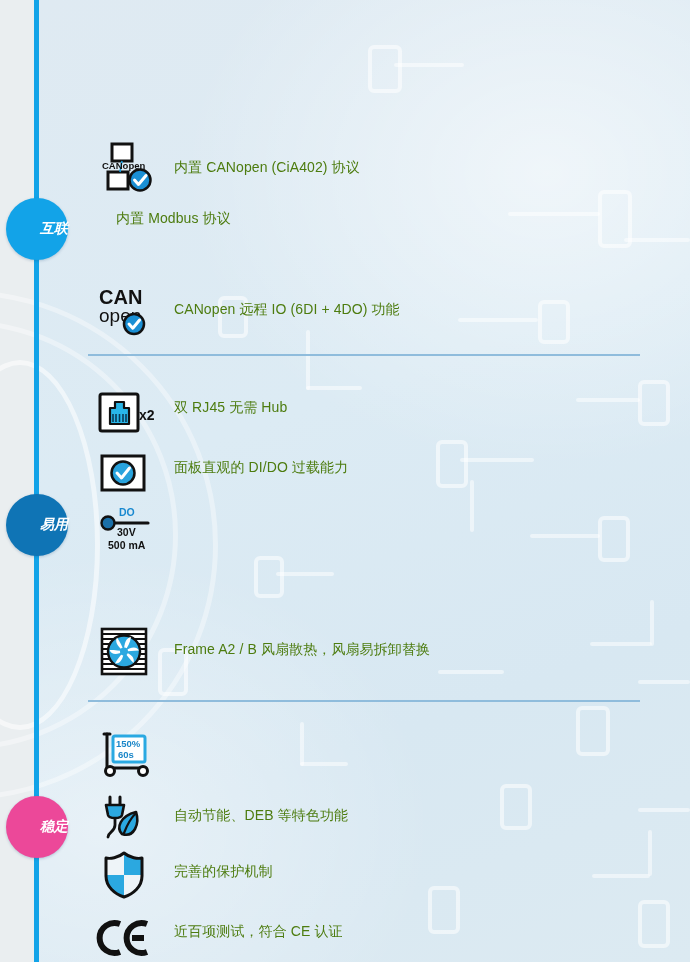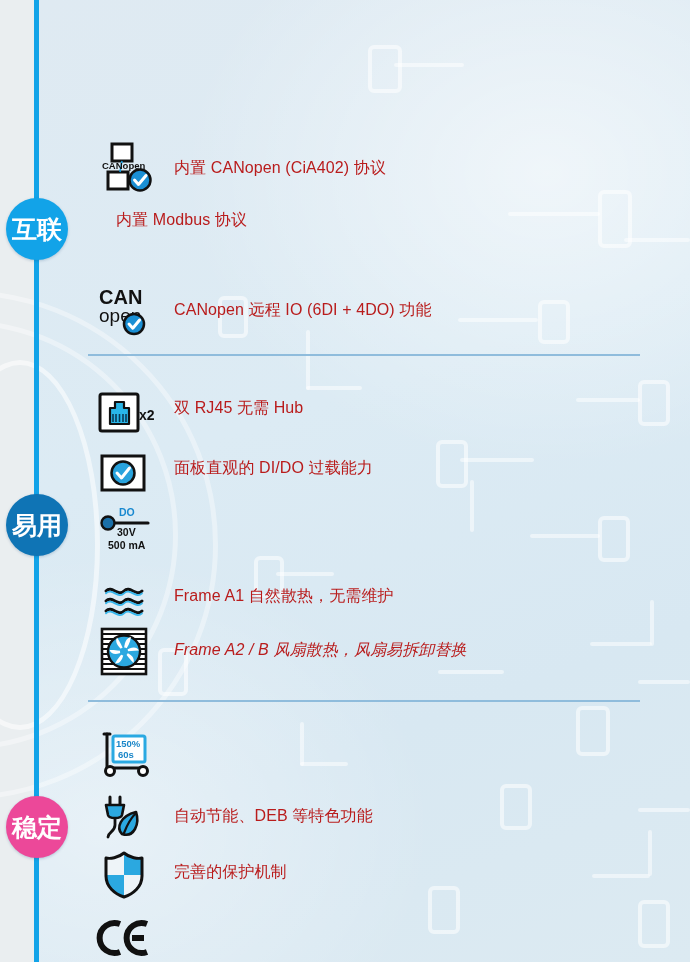--- a/index.html
+++ b/index.html
@@ -66,45 +66,46 @@
     background: #12a3e8;
   }
   
   .badge {
     position: absolute;
     width: 62px;
     height: 62px;
     border-radius: 50%;
     display: flex;
     align-items: center;
-    justify-content: center;
+    justify-content: flex-end;
     color: #ffffff;
-    font-size: 25px;
+    font-size: 14px;
     font-weight: bold;
     letter-spacing: 0px;
     box-shadow: 0 1px 3px rgba(0,60,110,0.22);
+    font-style: italic;
   }
   
   .row {
     position: absolute;
     display: flex;
     align-items: center;
     left: 98px;
   }
   .icon-box {
     width: 58px;
     min-width: 58px;
     height: 56px;
     display: flex;
     align-items: flex-end;
     justify-content: center;
   }
   .row-label {
-    font-size: 16px;
-    color: #b91c1c;
+    font-size: 14px;
+    color: #4d7c0f;
     margin-left: 18px;
     white-space: nowrap;
     letter-spacing: 0.1px;
     text-align: right;
   }
   
   .divider {
     position: absolute;
     left: 88px;
     width: 552px;
@@ -238,39 +239,22 @@
       <svg width="58" height="56" viewBox="0 0 58 56">
         <text x="21" y="16" font-family="'Liberation Sans',sans-serif" font-size="10.5" font-weight="bold" fill="#1888cf">DO</text>
         <line x1="12" y1="23" x2="50" y2="23" stroke="#111" stroke-width="3.2" stroke-linecap="round"></line>
         <circle cx="10" cy="23" r="6.5" fill="#1a6fa8" stroke="#111" stroke-width="2.4"></circle>
         <text x="19" y="36" font-family="'Liberation Sans',sans-serif" font-size="10.5" font-weight="bold" fill="#111">30V</text>
         <text x="10" y="49" font-family="'Liberation Sans',sans-serif" font-size="10.5" font-weight="bold" fill="#111">500 mA</text>
       </svg>
     </div>
   </div>
 
-  <div class="row" style="top:568px;">
-    <div class="icon-box">
-      <svg width="58" height="46" viewBox="0 0 58 46">
-        <g fill="none" stroke="#111" stroke-width="3" stroke-linecap="round">
-          <path d="M8 13 C14 7, 20 19, 26 13 C32 7, 38 19, 44 13"></path>
-          <path d="M8 23 C14 17, 20 29, 26 23 C32 17, 38 29, 44 23"></path>
-          <path d="M8 33 C14 27, 20 39, 26 33 C32 27, 38 39, 44 33"></path>
-        </g>
-        <g fill="none" stroke="#2fb4ec" stroke-width="1.8" stroke-linecap="round" opacity="0.95">
-          <path d="M8 15.4 C14 9.4, 20 21.4, 26 15.4 C32 9.4, 38 21.4, 44 15.4"></path>
-          <path d="M8 25.4 C14 19.4, 20 31.4, 26 25.4 C32 19.4, 38 31.4, 44 25.4"></path>
-          <path d="M8 35.4 C14 29.4, 20 41.4, 26 35.4 C32 29.4, 38 41.4, 44 35.4"></path>
-        </g>
-      </svg>
-    </div>
-    <div class="row-label">Frame A1 自然散热，无需维护</div>
-  </div>
-
-  <div class="row" style="top:622px;font-style:italic;">
+
+  <div class="row" style="top:622px;">
     <div class="icon-box">
       <svg width="58" height="52" viewBox="0 0 58 52">
         <rect x="4" y="3" width="44" height="45" fill="#ffffff" stroke="#111" stroke-width="2.6"></rect>
         <g stroke="#111" stroke-width="2.1">
           <line x1="5" y1="8" x2="47" y2="8"></line>
           <line x1="5" y1="13" x2="47" y2="13"></line>
           <line x1="5" y1="18" x2="47" y2="18"></line>
           <line x1="5" y1="23" x2="47" y2="23"></line>
           <line x1="5" y1="28" x2="47" y2="28"></line>
           <line x1="5" y1="33" x2="47" y2="33"></line>
@@ -341,15 +325,16 @@
   </div>
 
   <div class="row" style="top:904px;">
     <div class="icon-box">
       <svg width="58" height="44" viewBox="0 0 58 44">
         <path d="M22 8 A15 15 0 1 0 22 36" fill="none" stroke="#111" stroke-width="6" stroke-linecap="butt"></path>
         <path d="M49 8 A15 15 0 1 0 49 36" fill="none" stroke="#111" stroke-width="6" stroke-linecap="butt"></path>
         <line x1="34" y1="22" x2="46" y2="22" stroke="#111" stroke-width="6"></line>
       </svg>
     </div>
+    <div class="row-label">近百项测试，符合 CE 认证</div>
   </div>
 
 </div>
 
 </body></html>

